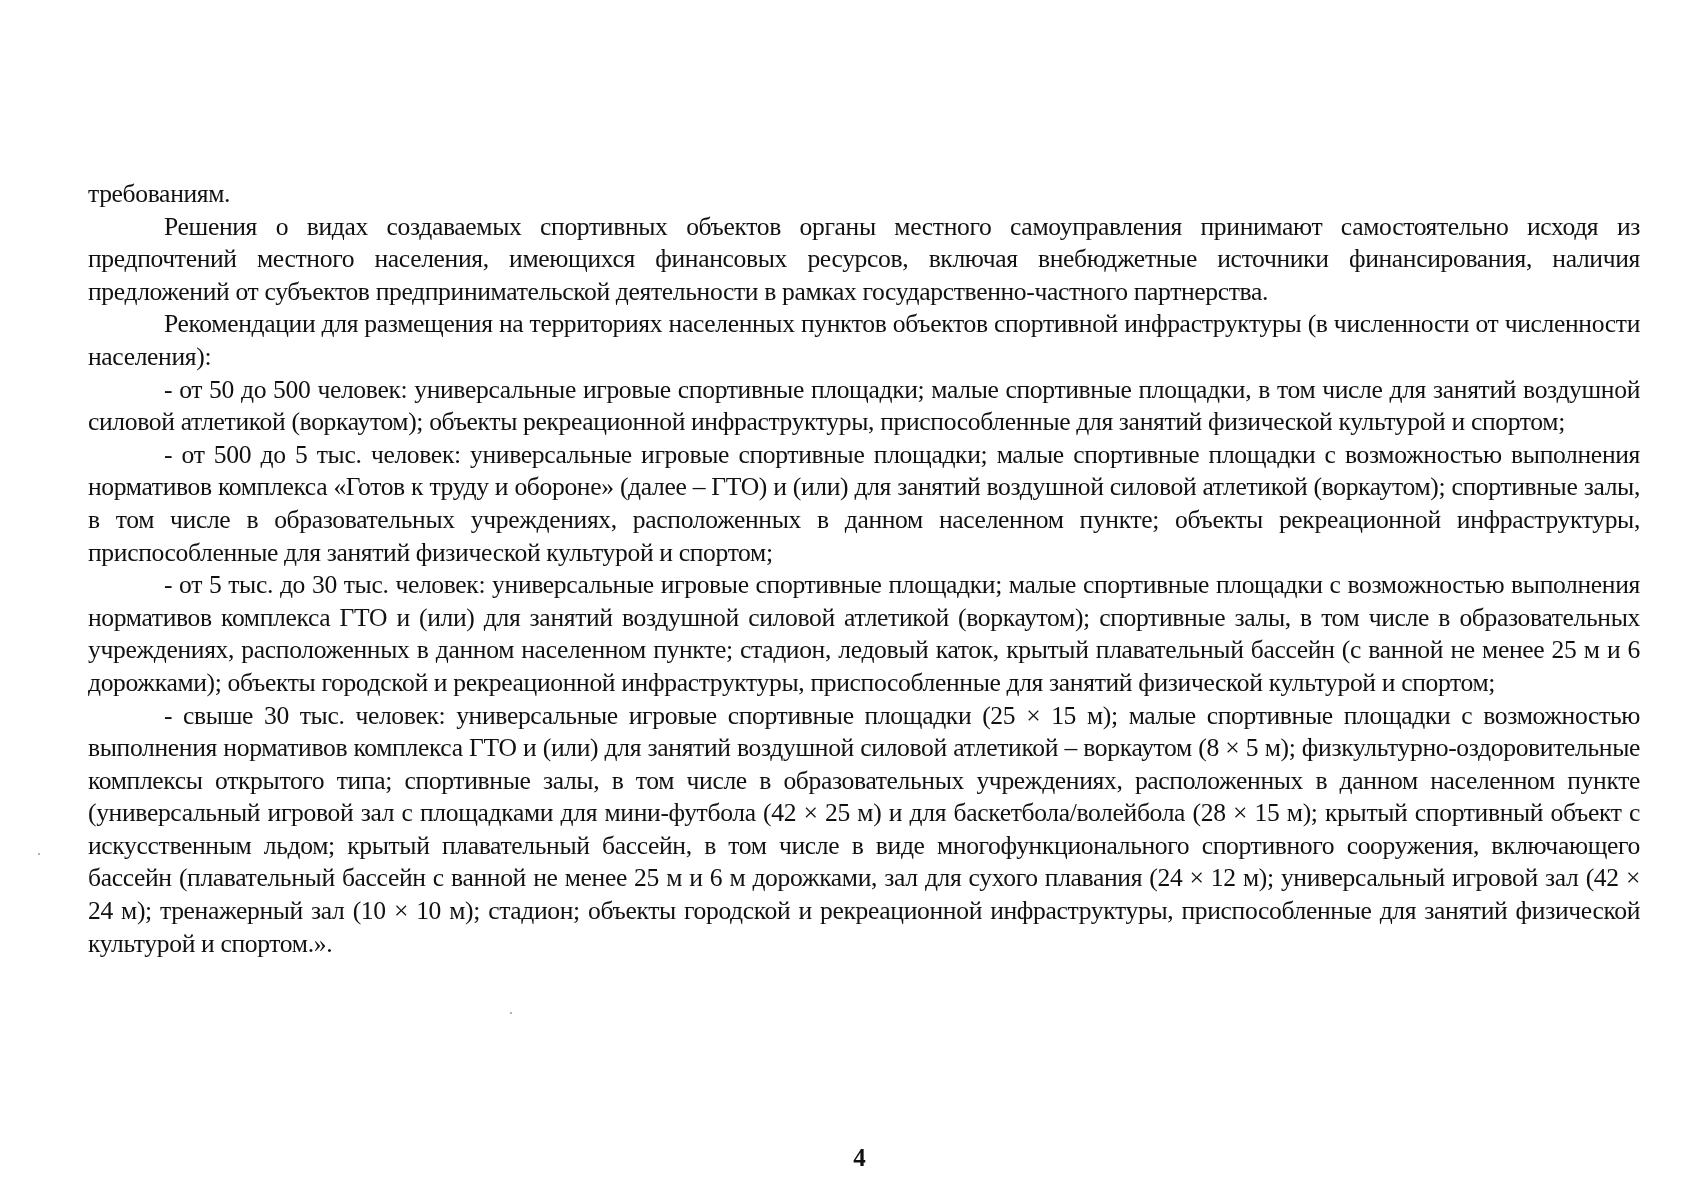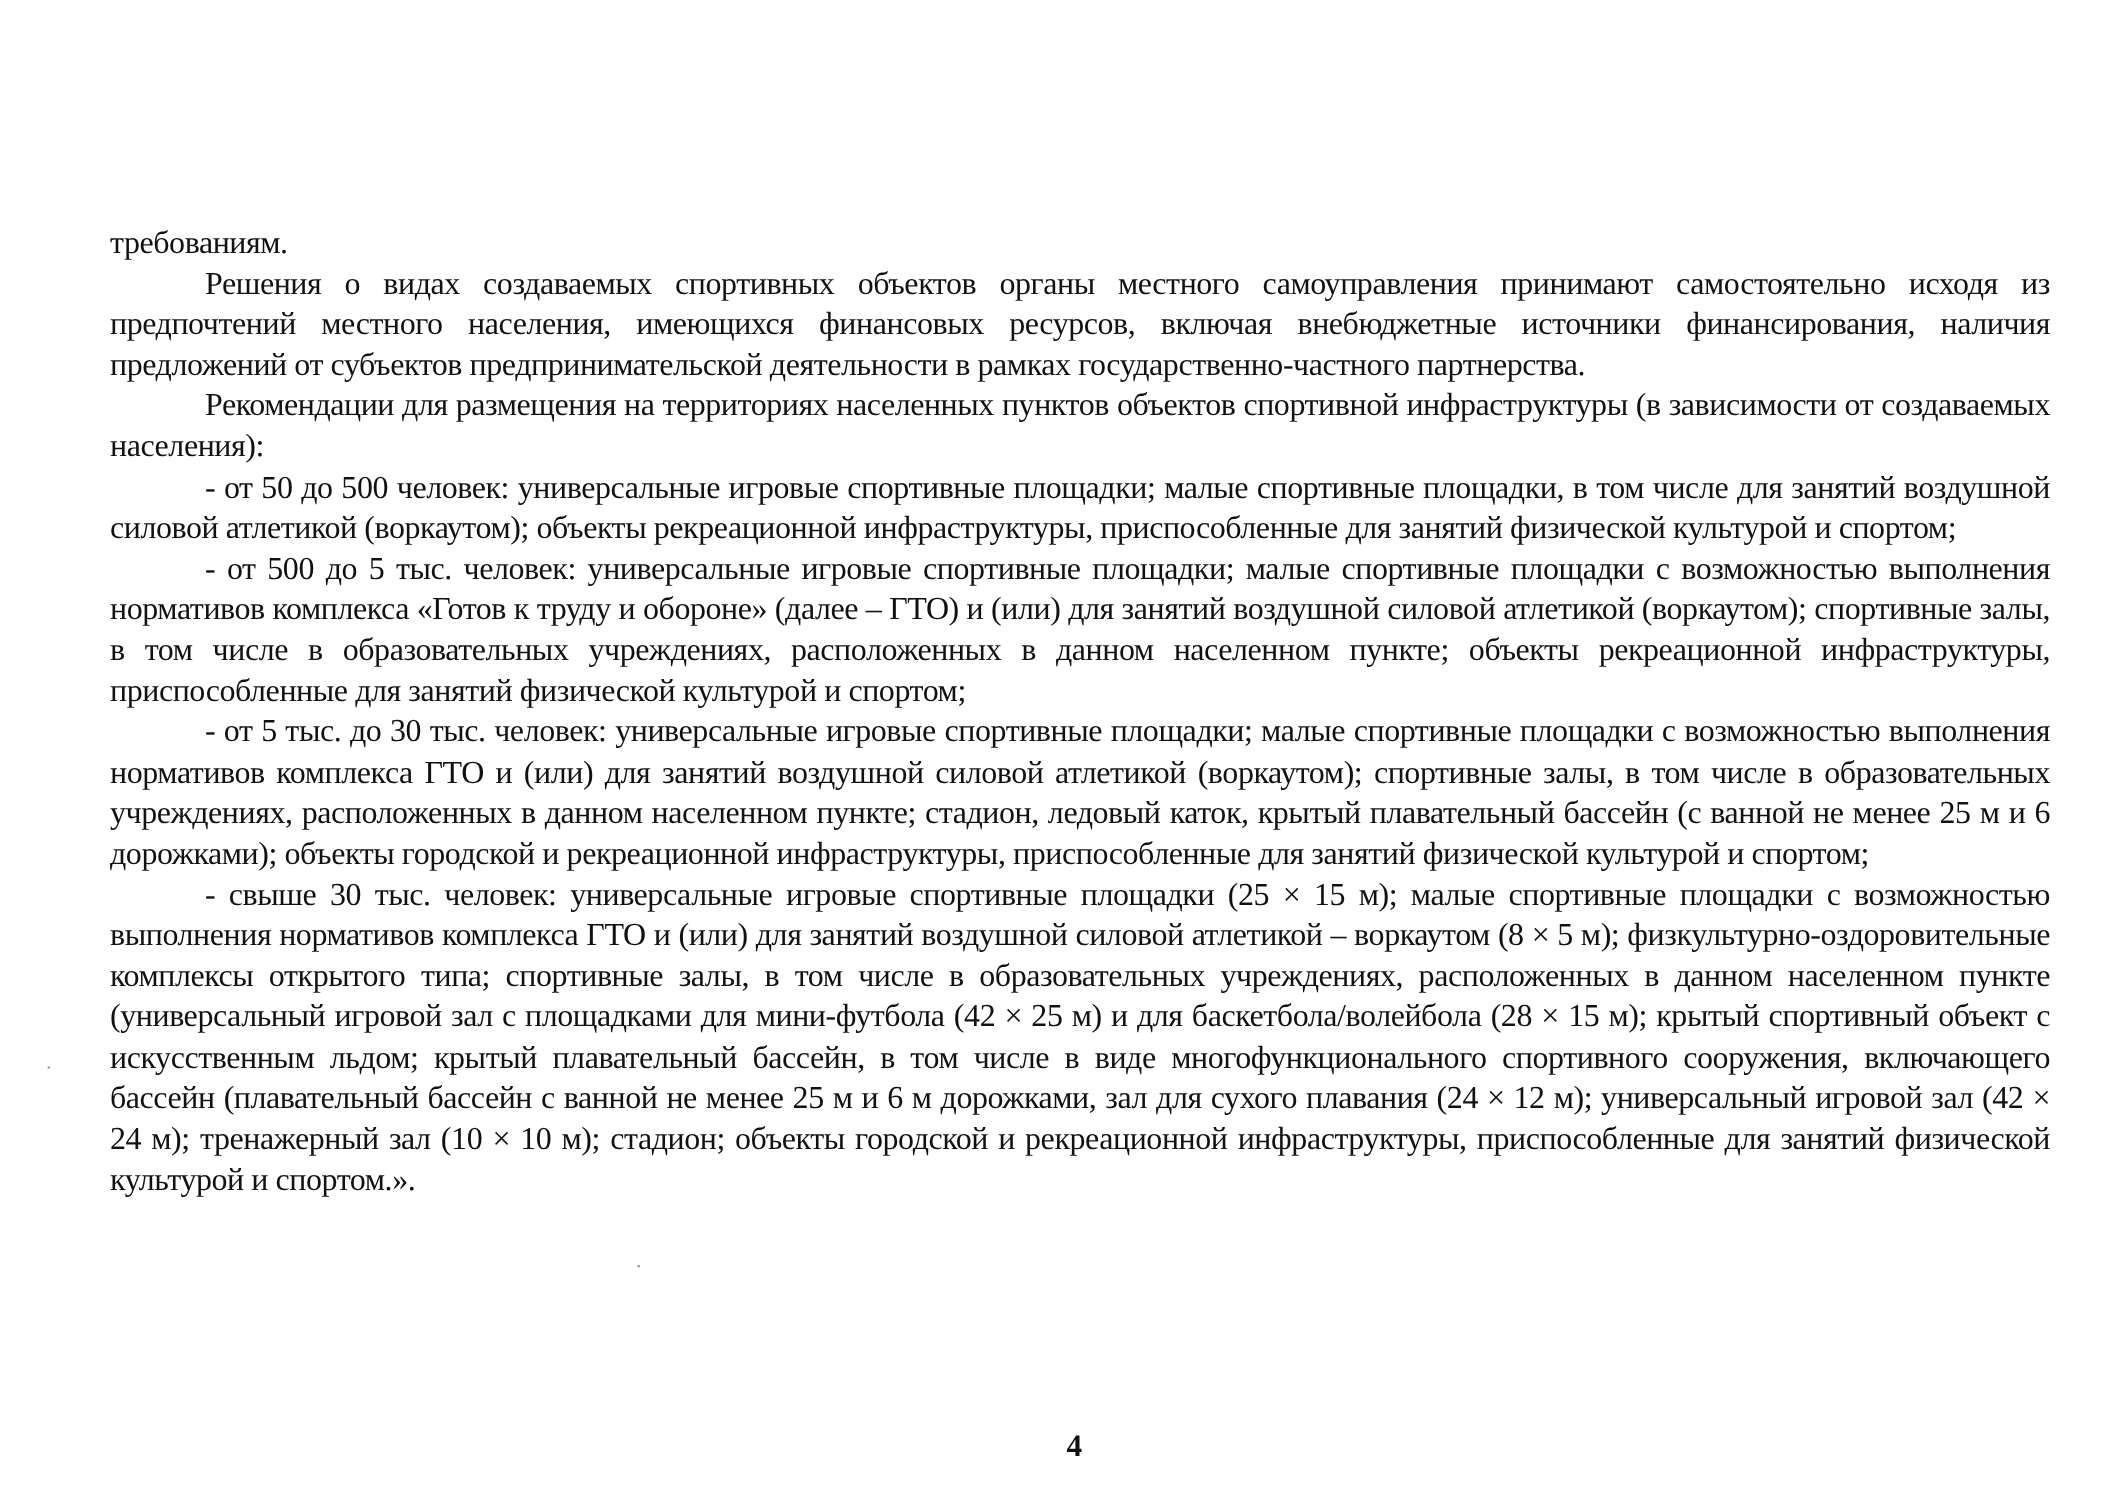--- a/index.html
+++ b/index.html
@@ -31,21 +31,21 @@
   }
   .speck { position: absolute; width: 2px; height: 2px; background: #999; border-radius: 1px; }
 </style>
 </head>
 <body>
 
 <div class="page">
   <div class="text-block">
     <p class="para">требованиям.</p>
     <p class="para indent">Решения о видах создаваемых спортивных объектов органы местного самоуправления принимают самостоятельно исходя из предпочтений местного населения, имеющихся финансовых ресурсов, включая внебюджетные источники финансирования, наличия предложений от субъектов предпринимательской деятельности в рамках государственно-частного партнерства.</p>
-    <p class="para indent">Рекомендации для размещения на территориях населенных пунктов объектов спортивной инфраструктуры (в зависимости от создаваемых населения):</p>
+    <p class="para indent">Рекомендации для размещения на территориях населенных пунктов объектов спортивной инфраструктуры (в численности от численности населения):</p>
     <p class="para indent">- от 50 до 500 человек: универсальные игровые спортивные площадки; малые спортивные площадки, в том числе для занятий воздушной силовой атлетикой (воркаутом); объекты рекреационной инфраструктуры, приспособленные для занятий физической культурой и спортом;</p>
     <p class="para indent">- от 500 до 5 тыс. человек: универсальные игровые спортивные площадки; малые спортивные площадки с возможностью выполнения нормативов комплекса «Готов к труду и обороне» (далее – ГТО) и (или) для занятий воздушной силовой атлетикой (воркаутом); спортивные залы, в том числе в образовательных учреждениях, расположенных в данном населенном пункте; объекты рекреационной инфраструктуры, приспособленные для занятий физической культурой и спортом;</p>
     <p class="para indent">- от 5 тыс. до 30 тыс. человек: универсальные игровые спортивные площадки; малые спортивные площадки с возможностью выполнения нормативов комплекса ГТО и (или) для занятий воздушной силовой атлетикой (воркаутом); спортивные залы, в том числе в образовательных учреждениях, расположенных в данном населенном пункте; стадион, ледовый каток, крытый плавательный бассейн (с ванной не менее 25 м и 6 дорожками); объекты городской и рекреационной инфраструктуры, приспособленные для занятий физической культурой и спортом;</p>
     <p class="para indent">- свыше 30 тыс. человек: универсальные игровые спортивные площадки (25 × 15 м); малые спортивные площадки с возможностью выполнения нормативов комплекса ГТО и (или) для занятий воздушной силовой атлетикой – воркаутом (8 × 5 м); физкультурно-оздоровительные комплексы открытого типа; спортивные залы, в том числе в образовательных учреждениях, расположенных в данном населенном пункте (универсальный игровой зал с площадками для мини-футбола (42 × 25 м) и для баскетбола/волейбола (28 × 15 м); крытый спортивный объект с искусственным льдом; крытый плавательный бассейн, в том числе в виде многофункционального спортивного сооружения, включающего бассейн (плавательный бассейн с ванной не менее 25 м и 6 м дорожками, зал для сухого плавания (24 × 12 м); универсальный игровой зал (42 × 24 м); тренажерный зал (10 × 10 м); стадион; объекты городской и рекреационной инфраструктуры, приспособленные для занятий физической культурой и спортом.».</p>
   </div>
   <div class="page-number">4</div>
   <div class="speck" style="left:38px; top:853px;"></div>
   <div class="speck" style="left:510px; top:1012px;"></div>
 </div>
 

